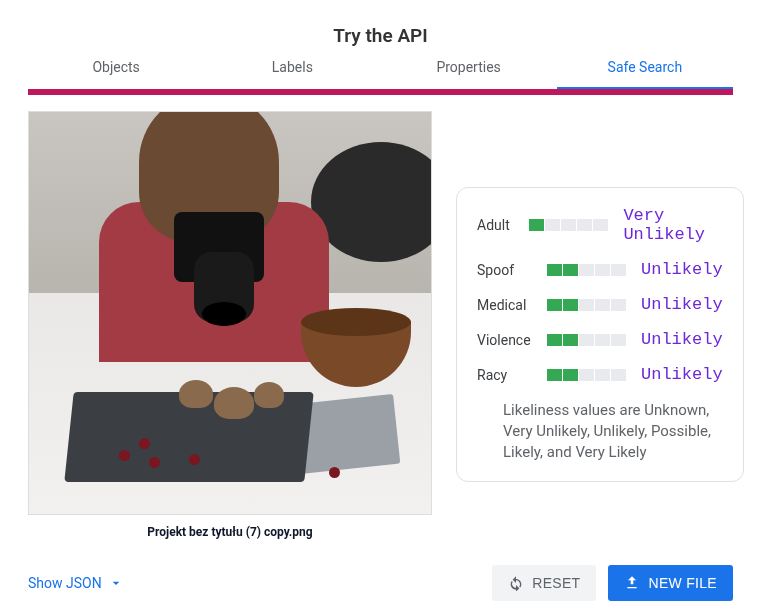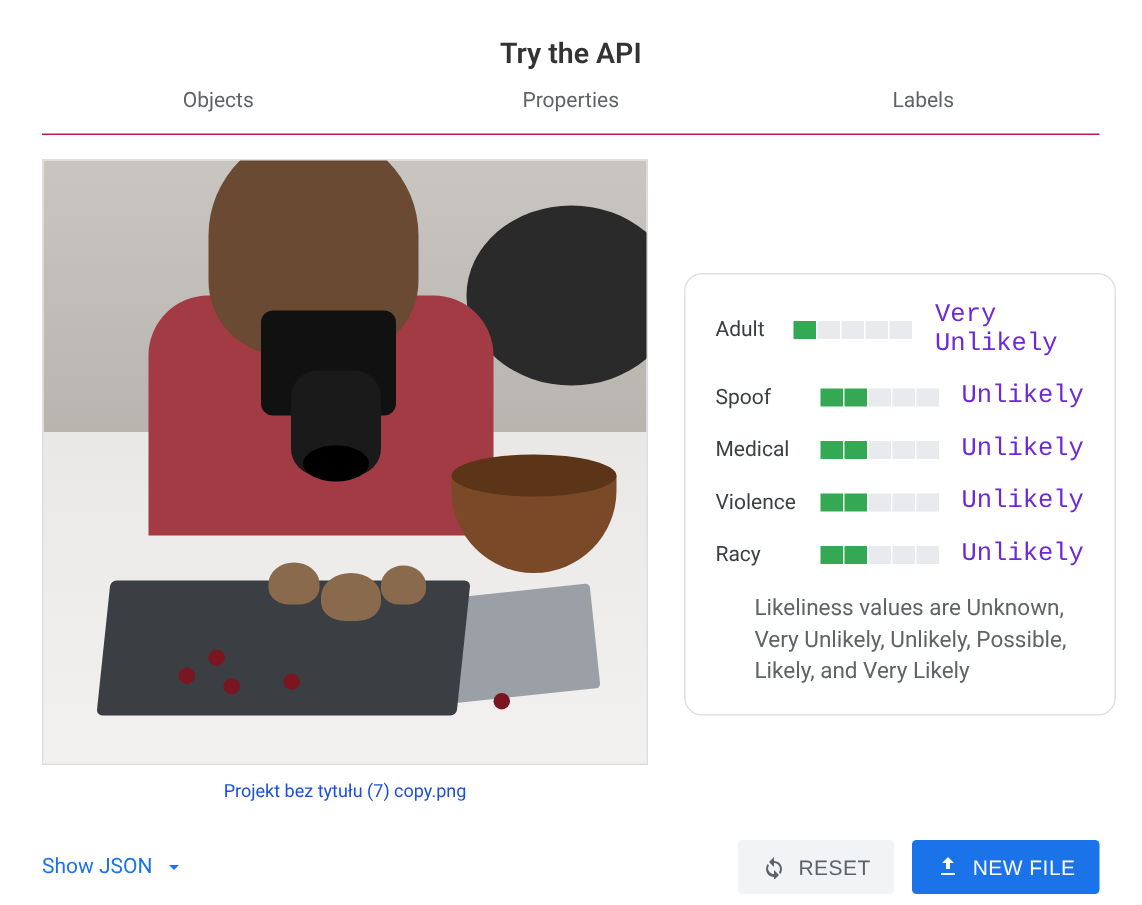--- a/index.html
+++ b/index.html
@@ -12,21 +12,21 @@
     padding: 24px 28px;
   }
   .title {
     text-align: center;
     font-size: 19px;
     font-weight: 600;
     color: #333;
   }
   .tabs {
     display: flex;
-    border-bottom: 1px solid #be185d;
+    border-bottom: 6px solid #be185d;
     margin-bottom: 16px;
   }
   .tab {
     flex: 1;
     text-align: center;
     padding: 12px 0;
     font-size: 14px;
     color: #5f6368;
     cursor: pointer;
     border-bottom: 2px solid transparent;
@@ -47,22 +47,22 @@
     width: 404px;
     height: 404px;
     background: #eee;
     position: relative;
     overflow: hidden;
     border: 1px solid #ddd;
   }
   .image-caption {
     text-align: center;
     font-size: 12px;
-    font-weight: 400;
-    color: #1d4ed8;
+    font-weight: 700;
+    color: #0f172a;
     margin-top: 10px;
   }
   .results-panel {
     flex: 1;
     border: 1px solid #e0e0e0;
     border-radius: 12px;
     padding: 18px 20px 18px 20px;
     margin-top: 76px;
   }
   .result-row {
@@ -209,22 +209,23 @@
   .scene .b4{left:300px; top:355px;}
   .scene .b5{left:110px; top:326px;}
 </style>
 </head>
 <body>
 
 <h1 class="title">Try the API</h1>
 
 <div class="tabs">
   <div class="tab">Objects</div>
+  <div class="tab">Labels</div>
   <div class="tab">Properties</div>
-  <div class="tab">Labels</div>
+  <div class="tab active">Safe Search</div>
 </div>
 
 <div class="content">
   <div class="image-col">
     <div class="image-frame">
       <div class="scene">
         <div class="pot"></div>
         <div class="person">
           <div class="body"></div>
           <div class="hair"></div>

